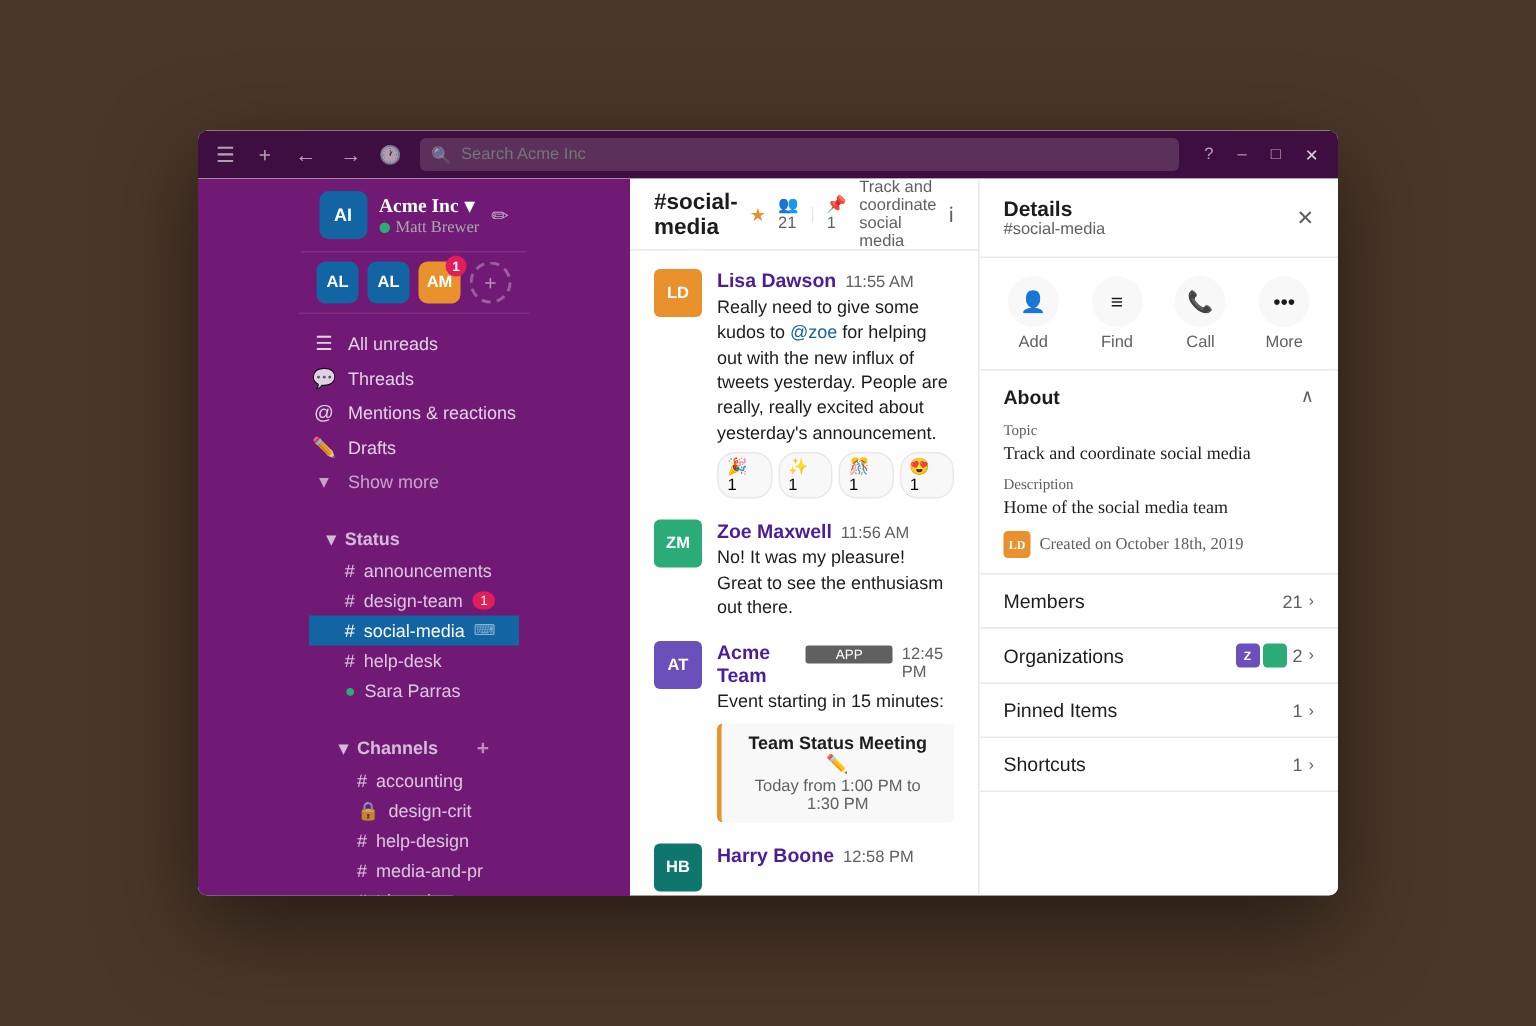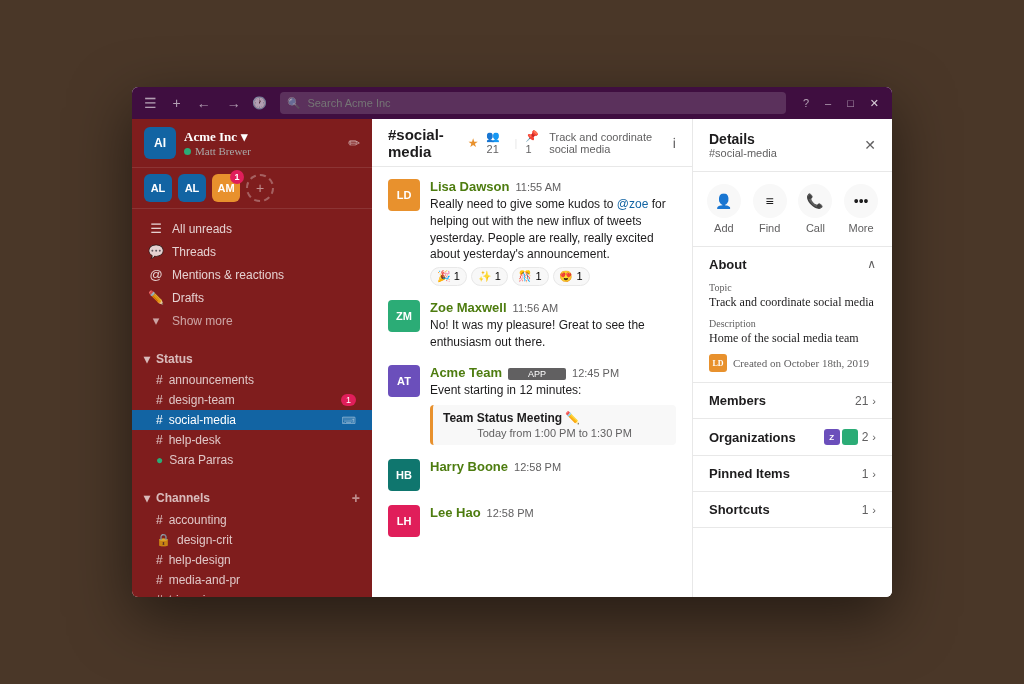--- a/index.html
+++ b/index.html
@@ -83,27 +83,28 @@
 
     
     .app-body {
       flex: 1;
       display: flex;
       overflow: hidden;
     }
 
     
     .sidebar {
-      width: 240px;
-      background: #7f1d1d;
+      width: 288px;
+      background: #701a75;
       color: #fff;
       display: flex;
       flex-direction: column;
       flex-shrink: 0;
       overflow-y: auto;
+      align-items: center;
     }
     .sidebar::-webkit-scrollbar { width: 0; }
 
     .workspace-header {
       padding: 8px 12px;
       display: flex;
       align-items: center;
       gap: 8px;
       border-bottom: 1px solid rgba(255,255,255,0.1);
     }
@@ -264,21 +265,21 @@
     .av-harry { background: #0f766e; }
     .av-lee { background: #e01e5a; }
 
     .msg-content { flex: 1; }
     .msg-header {
       display: flex;
       align-items: baseline;
       gap: 6px;
       margin-bottom: 2px;
     }
-    .msg-name { font-size: 13px; font-weight: 700; color: #4d7c0f; }
+    .msg-name { font-size: 13px; font-weight: 700; color: #4c1d95; }
     .msg-app-badge {
       background: #616061;
       color: #fff;
       font-size: 9px;
       padding: 1px 20px;
       border-radius: 2px;
     }
     .msg-time { font-size: 11px; color: #616061; }
     .msg-text { font-size: 12px; color: #1d1c1d; line-height: 1.4; }
     .msg-text .mention { color: #1264a3; font-weight: 500; }
@@ -303,21 +304,21 @@
       padding: 6px 10px;
       margin-top: 6px;
       font-size: 12px;
       text-align: center;
     }
     .event-title { font-weight: 700; color: #1d1c1d; display: flex; align-items: center; gap: 4px; }
     .event-time { color: #616061; font-size: 11px; margin-top: 2px; }
 
     
     .details-panel {
-      width: 200px;
+      width: 240px;
       background: #fff;
       border-left: 1px solid #e8e8e8;
       display: flex;
       flex-direction: column;
       overflow-y: auto;
       flex-shrink: 0;
     }
     .details-panel::-webkit-scrollbar { width: 0; }
 
     .details-header {
@@ -375,21 +376,21 @@
 
     .section-row {
       display: flex;
       align-items: center;
       justify-content: space-between;
       padding: 10px 16px;
       cursor: pointer;
       border-bottom: 1px solid #e8e8e8;
     }
     .section-row-left { display: flex; align-items: center; gap: 6px; }
-    .section-row-title { font-size: 13px; font-weight: 700; color: #1d1c1d; }
+    .section-row-title { font-size: 13px; font-weight: 400; color: #1d1c1d; }
     .section-row-count { font-size: 12px; color: #616061; }
     .section-row-right { display: flex; align-items: center; gap: 4px; }
     .org-avatars { display: flex; gap: 2px; }
     .org-av { width: 16px; height: 16px; border-radius: 3px; background: #6b4fbb; display: flex; align-items: center; justify-content: center; font-size: 8px; font-weight: 700; color: #fff; }
     .chevron { color: #616061; font-size: 11px; }
   </style>
 </head>
 <body>
 
 <div class="app-window">
@@ -571,21 +572,21 @@
         </div>
 
         <div class="message">
           <div class="msg-avatar av-acme">AT</div>
           <div class="msg-content">
             <div class="msg-header">
               <span class="msg-name">Acme Team</span>
               <span class="msg-app-badge">APP</span>
               <span class="msg-time">12:45 PM</span>
             </div>
-            <div class="msg-text">Event starting in 12 minutes:</div>
+            <div class="msg-text">Event starting in 15 minutes:</div>
             <div class="event-card">
               <div class="event-title">Team Status Meeting ✏️</div>
               <div class="event-time">Today from 1:00 PM to 1:30 PM</div>
             </div>
           </div>
         </div>
 
         <div class="message">
           <div class="msg-avatar av-harry">HB</div>
           <div class="msg-content">

